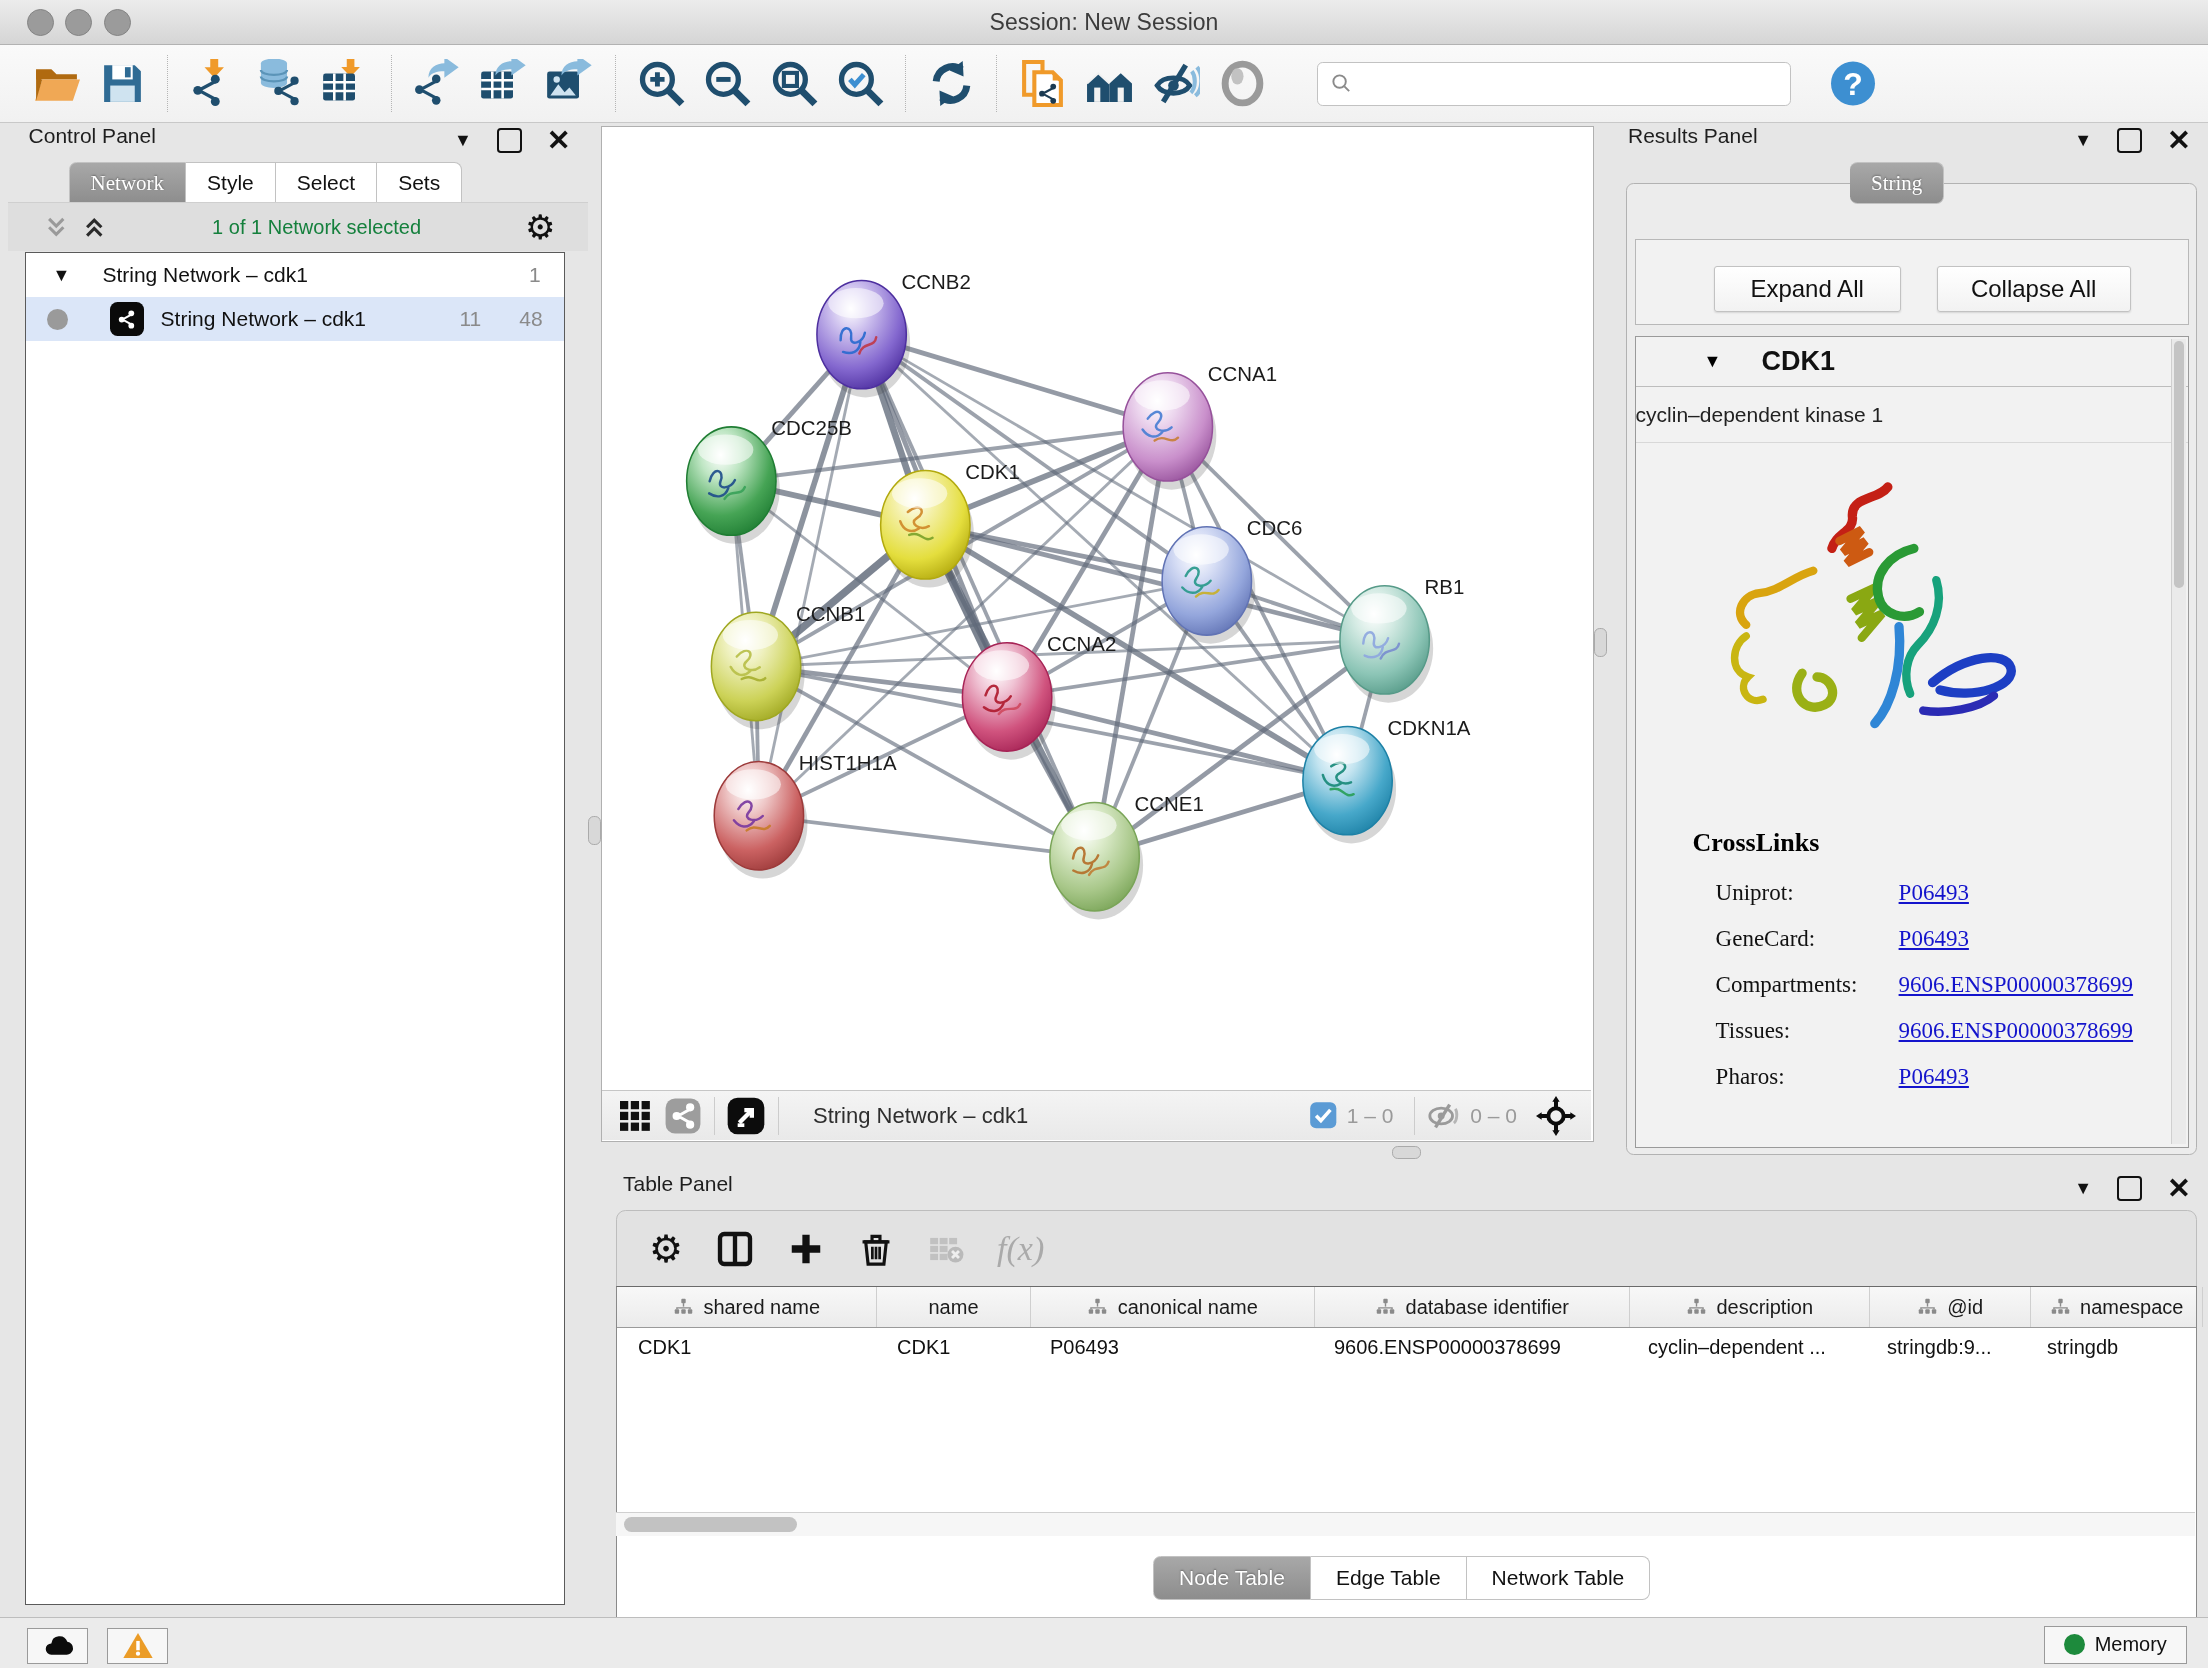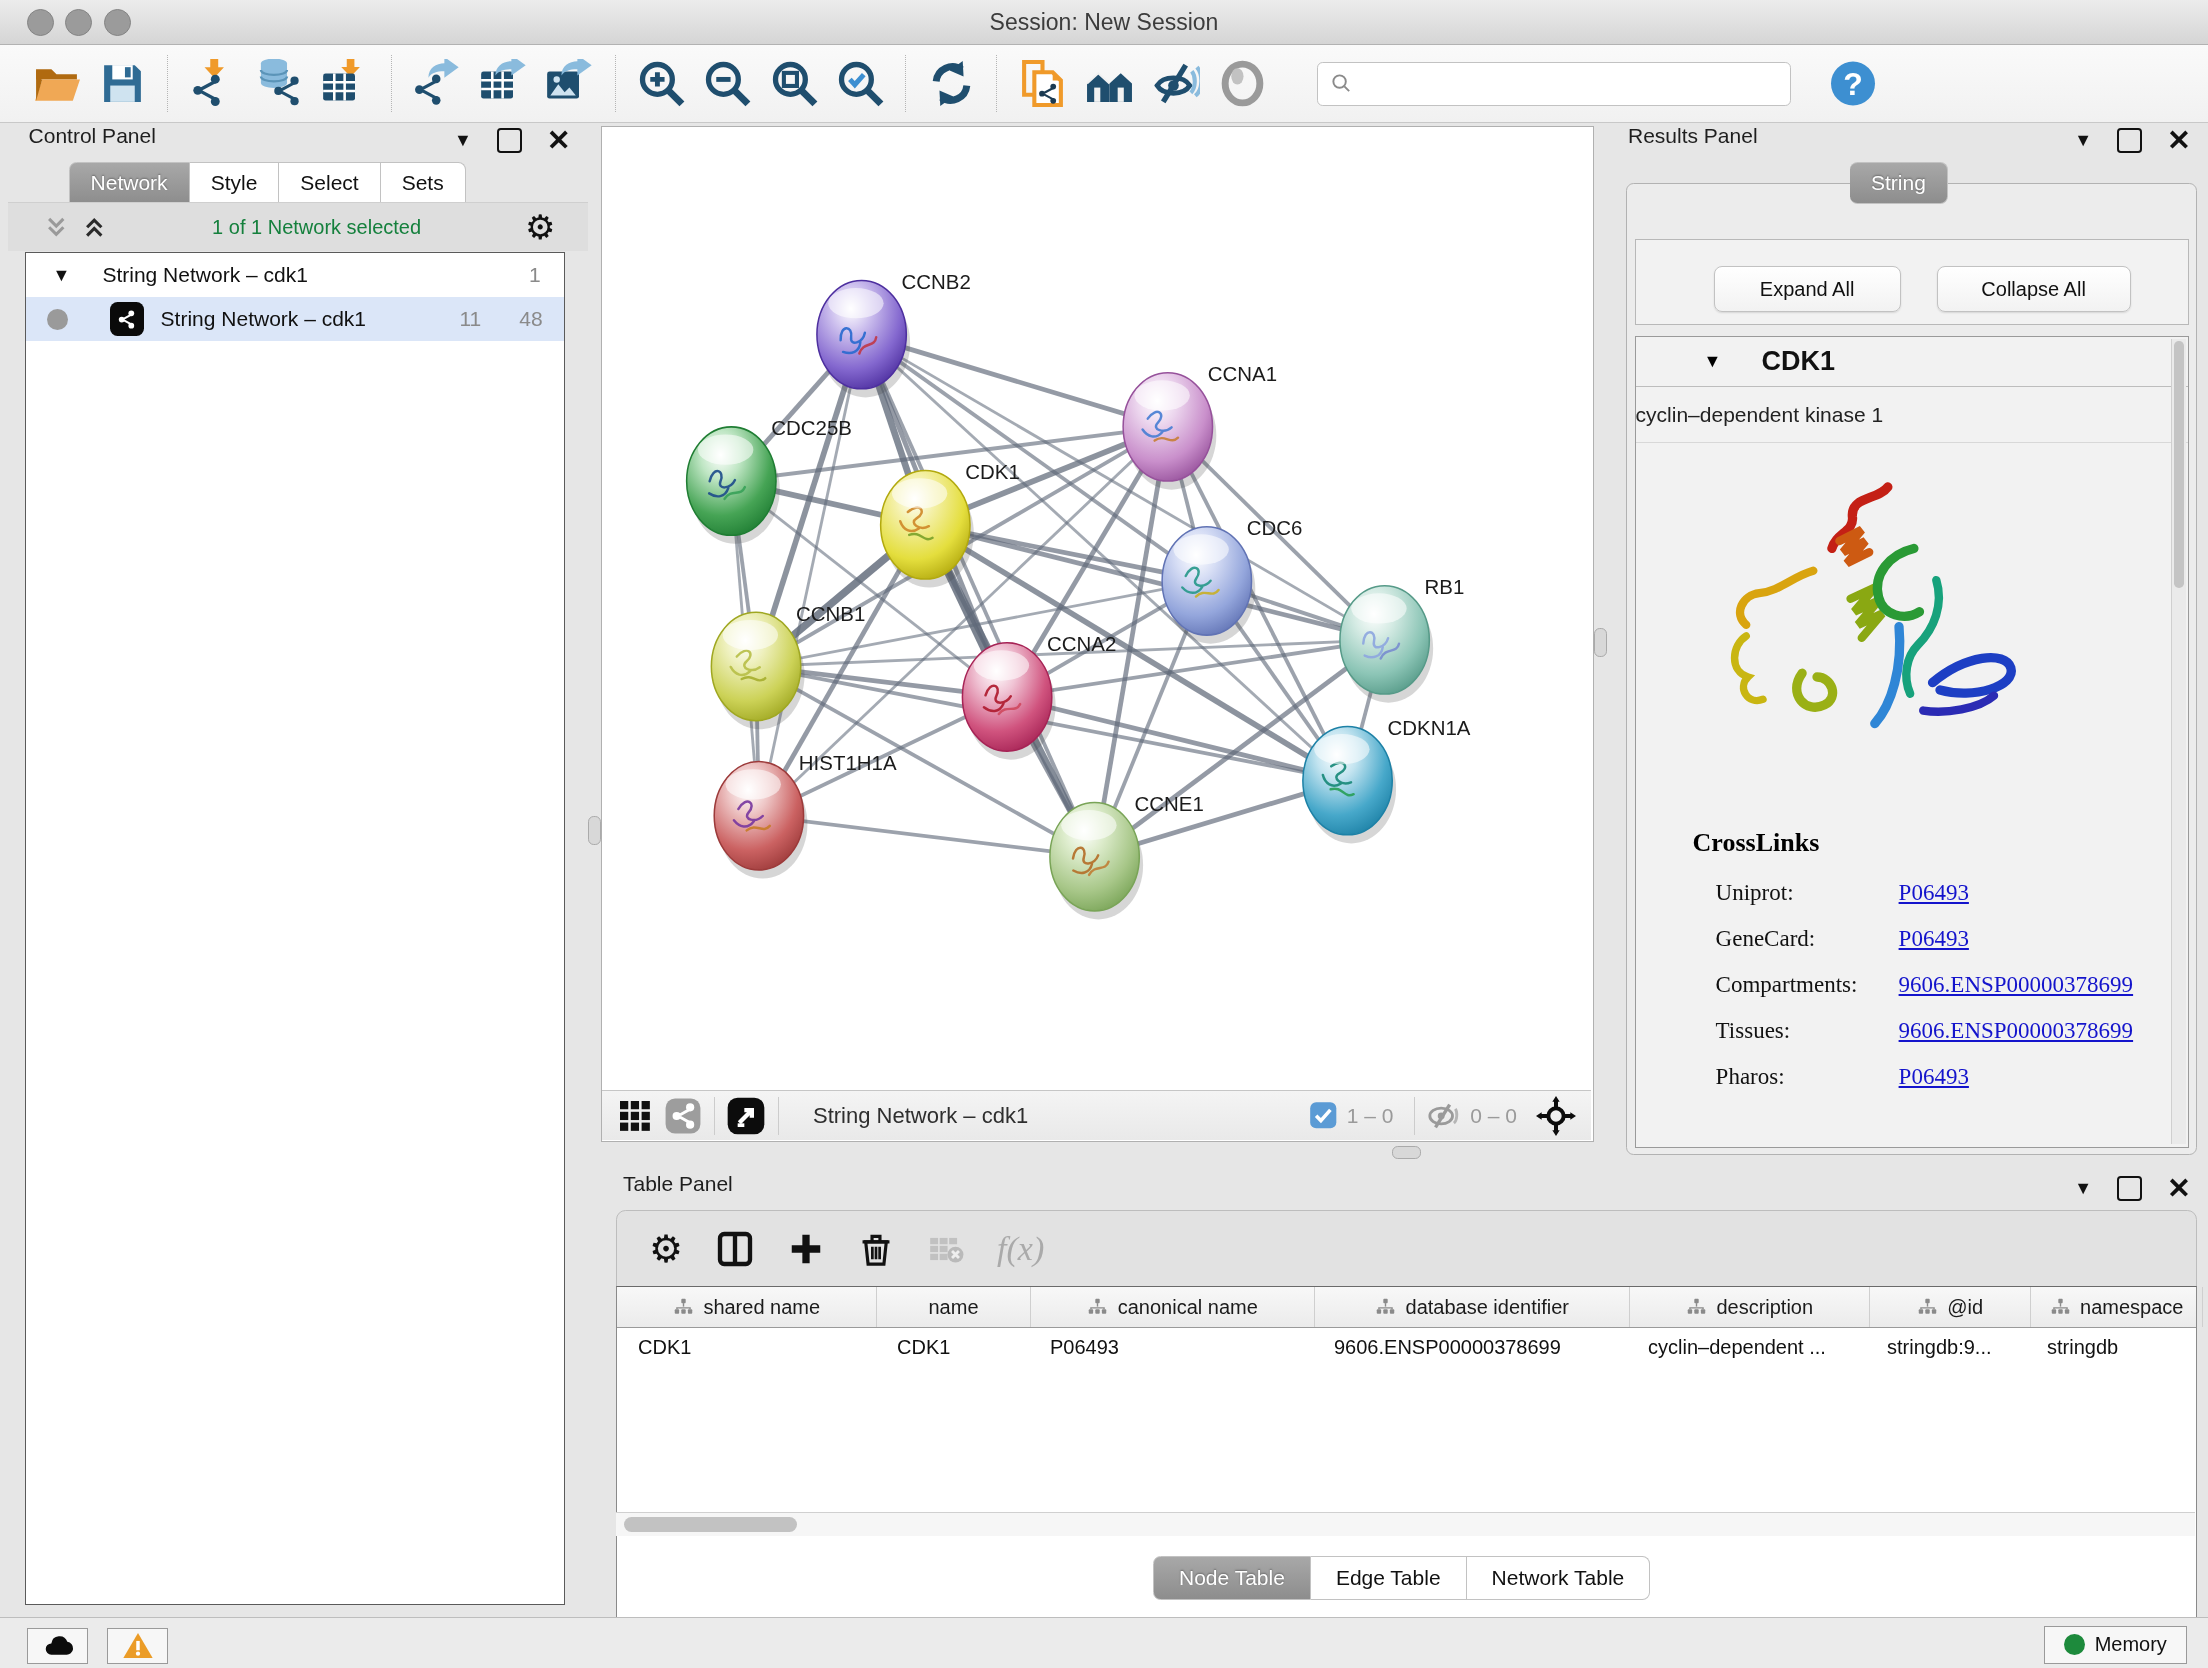--- a/index.html
+++ b/index.html
@@ -21,40 +21,40 @@
   
   .panel-title{font-size:21px;color:#1e1e1e;}
   .panel-icons{display:flex;align-items:center;gap:25px;}
   .pi-tri{font-size:18px;color:#111;}
   .pi-sq{width:21px;height:21px;border:2.9px solid #111;border-radius:3.8px;}
   .pi-x{font-size:28.5px;font-weight:bold;color:#111;line-height:21px;}
   .tabbar{display:flex;}
   .tab{height:40px;line-height:40px;padding:0 21px;background:#fff;border:1px solid #c2c2c2;border-left:none;font-size:21px;color:#111;text-align:center;}
   .tab:first-child{border-left:1px solid #c2c2c2;border-radius:7.6px 0 0 0;}
   .tab:last-child{border-radius:0 7.6px 0 0;}
-  .tab.sel{background:linear-gradient(#a8a8a8,#8d8d8d);color:#fff;text-shadow:0 -1px 1.9px rgba(0,0,0,.35);}
+  .tab.sel{background:linear-gradient(#a8a8a8,#8d8d8d);color:#fff;text-shadow:0 -1px 1.9px rgba(0,0,0,.35);font-family:Liberation Serif, serif;}
   
   #control-panel{left:7.6px;top:124px;width:580px;height:1489px;}
   #cp-list{left:17px;top:128px;width:538px;height:1351px;background:#fff;border:1.9px solid #5a5a5a;}
   .tree-row{height:44px;display:flex;align-items:center;font-size:21px;color:#111;}
   .tree-row.sel{background:#dbe6f8;}
   .badge-share{width:34px;height:34px;border-radius:7.6px;background:#0a0a0a;display:flex;align-items:center;justify-content:center;}
   .badge-share svg{width:23px;height:23px;}
   #cp-toolbar{left:0px;top:78px;width:580px;height:48px;background:#dedede;border-top:1px solid #cfcfcf;display:flex;align-items:center;}
   
   #network-panel{left:601px;top:126px;width:991px;height:1014px;background:#fff;border:1px solid #b0b0b0;}
   #net-canvas{left:0;top:0;width:989px;height:963px;background:#fff;}
   #net-bottombar{left:0;top:963px;width:989px;height:49px;background:linear-gradient(#f4f4f4,#e9e9e9);border-top:1px solid #c6c6c6;display:flex;align-items:center;}
   .nb-sep{width:1px;height:38px;background:#cccccc;margin:0 11.4px;}
   .nb-count{font-size:21px;color:#9a9a9a;margin:0 9.5px;}
   
   #results-panel{left:1607px;top:124px;width:601px;height:1037px;}
   #rp-box{left:19px;top:59px;width:569px;height:970px;background:#ececec;border:1px solid #b2b2b2;border-radius:7.6px;}
   #rp-btnbox{left:7.6px;top:55px;width:552px;height:84px;background:#f2f2f2;border:1px solid #b8b8b8;}
-  .rp-btn{height:44px;background:linear-gradient(#ffffff,#f2f2f2);border:1px solid #c2c2c2;border-radius:8px;font-size:20px;color:#111;display:flex;align-items:center;justify-content:center;box-shadow:0 1px 1.9px rgba(0,0,0,.12);}
+  .rp-btn{height:44px;background:linear-gradient(#ffffff,#f2f2f2);border:1px solid #c2c2c2;border-radius:3px;font-size:24px;color:#111;display:flex;align-items:center;justify-content:center;box-shadow:0 1px 1.9px rgba(0,0,0,.12);}
   #rp-content{left:7.6px;top:152px;width:552px;height:810px;background:#f2f2f2;border:1.9px solid #9a9a9a;}
   #rp-gene-row{height:49px;border-bottom:1.9px solid #bdbdbd;display:flex;align-items:center;}
   #rp-gene{font-size:27px;font-weight:bold;color:#111;}
   #rp-desc{font-size:21px;color:#222;}
   .xl{font-family:"Liberation Serif",serif;}
   .xl-title{font-size:26px;font-weight:bold;color:#000;}
   .xl-label{font-size:23px;color:#111;}
   .xl-link{font-size:23px;color:#1414cc;text-decoration:underline;}
   #rp-scroll{position:absolute;right:1.9px;top:1.9px;width:13.3px;height:805px;background:#eaeaea;border-left:1px solid #cfcfcf;}
   #rp-scroll div{width:9.5px;height:247px;margin:1.9px auto;background:#c4c4c4;border-radius:4.8px;}

